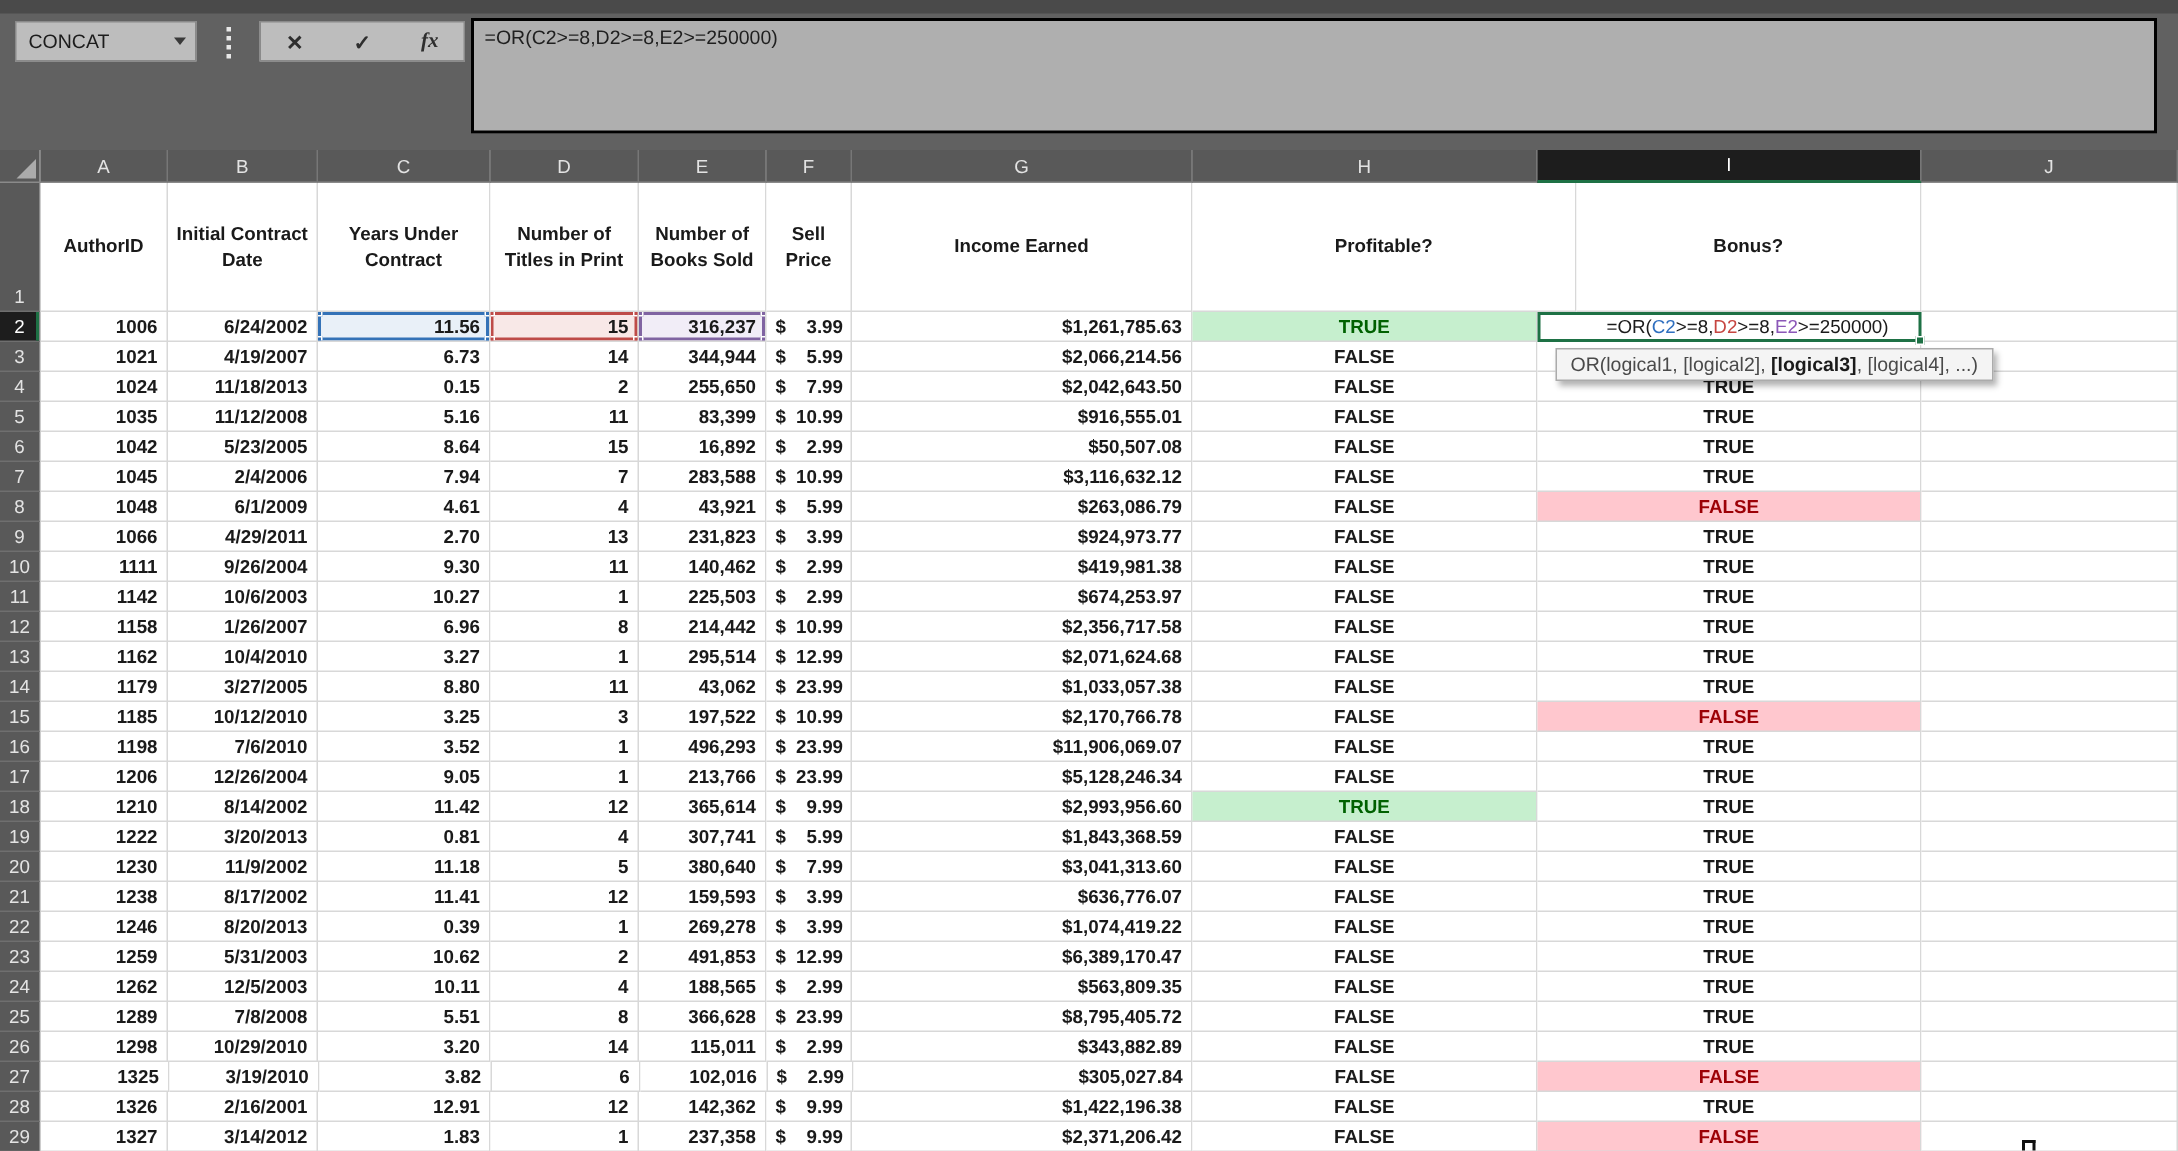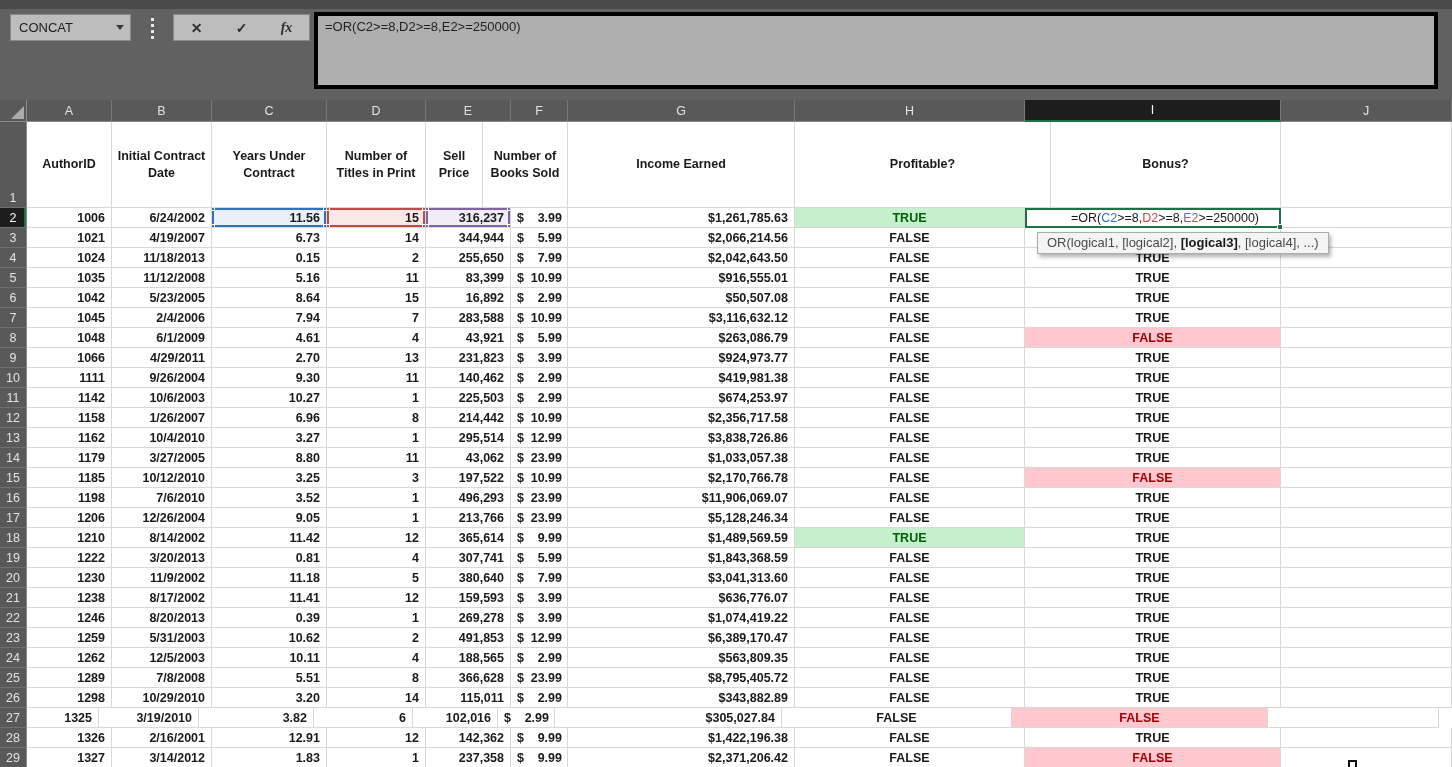--- a/index.html
+++ b/index.html
@@ -18,21 +18,21 @@
   .dots { position:absolute; left:151px; top:18px; }
   .dots i { display:block; width:3px; height:3px; background:#E8E8E8;
     box-shadow:0 6px 0 #E8E8E8, 0 12px 0 #E8E8E8, 0 18px 0 #E8E8E8; }
   .fbtns { position:absolute; left:173px; top:14px; width:137px; height:27px;
     background:#BDBDBD; border:1px solid #8A8A8A; display:flex; align-items:center;
     justify-content:space-around; color:#2E2E2E; }
   .fb-x { font-size:14px; font-weight:700; cursor:default; }
   .fb-ok { font-size:14px; font-weight:700; cursor:default; }
   .fb-fx { font-size:14px; font-weight:700; font-style:italic; font-family:"Liberation Serif", serif; }
   .finput { position:absolute; left:314px; top:12px; width:1124px; height:77px;
-    background:#AFAFAF; border:4px solid #000000; padding:3px 7px; color:#1F1F1F; font-size:13px; }
+    background:#AFAFAF; border:2px solid #000000; padding:3px 7px; color:#1F1F1F; font-size:13px; }
 
   
   .sheet { position:absolute; left:0; top:100px; width:1452px; height:667px; background:#fff; }
   .r { display:flex; }
 
   .corner { background:#595959; border-right:1px solid #8A8A8A; border-bottom:1px solid #8A8A8A;
     position:relative; }
   .corner b { position:absolute; right:2px; bottom:2px; width:0; height:0;
     border-left:13px solid transparent; border-bottom:13px solid #ABABAB; }
 
@@ -114,22 +114,22 @@
       <div class="ch" style="width: 230px;">H</div>
       <div class="ch sel" style="width: 256px;">I</div>
       <div class="ch" style="width: 171px;">J</div>
     </div>
     <div class="r">
       <div class="rh" style="width: 27px; height: 86px;">1</div>
       <div class="c hdr" style="width: 85px; height: 86px;">AuthorID</div>
       <div class="c hdr" style="width: 100px; height: 86px;">Initial Contract Date</div>
       <div class="c hdr" style="width: 115px; height: 86px;">Years Under Contract</div>
       <div class="c hdr" style="width: 99px; height: 86px;">Number of Titles in Print</div>
+      <div class="c hdr" style="width: 85px; height: 86px;">Number of Books Sold</div>
       <div class="c hdr" style="width: 57px; height: 86px;">Sell Price</div>
-      <div class="c hdr" style="width: 85px; height: 86px;">Number of Books Sold</div>
       <div class="c hdr" style="width: 227px; height: 86px;">Income Earned</div>
       <div class="c hdr" style="width: 256px; height: 86px;">Profitable?</div>
       <div class="c hdr" style="width: 230px; height: 86px;">Bonus?</div>
       <div class="c" style="width: 171px; height: 86px;"></div>
     </div>
     <div class="r">
       <div class="rh sel" style="width: 27px; height: 20px;">2</div>
       <div class="c num" style="width: 85px; height: 20px;">1006</div>
       <div class="c num" style="width: 100px; height: 20px;">6/24/2002</div>
       <div class="c num refhl" style="width: 115px; height: 20px; background: rgb(233, 240, 248); box-shadow: rgb(52, 114, 183) 0px 0px 0px 2px inset;">11.56<span class="hd" style="background: rgb(52, 114, 183); left: -2px; top: -2px;"></span><span class="hd" style="background: rgb(52, 114, 183); left: -2px; bottom: -2px;"></span><span class="hd" style="background: rgb(52, 114, 183); right: -2px; top: -2px;"></span><span class="hd" style="background: rgb(52, 114, 183); right: -2px; bottom: -2px;"></span></div>
@@ -317,21 +317,21 @@
       <div class="rh" style="width: 27px; height: 20px;">13</div>
       <div class="c num" style="width: 85px; height: 20px;">1162</div>
       <div class="c num" style="width: 100px; height: 20px;">10/4/2010</div>
       <div class="c num" style="width: 115px; height: 20px;">3.27</div>
       <div class="c num" style="width: 99px; height: 20px;">1</div>
       <div class="c num" style="width: 85px; height: 20px;">295,514</div>
       <div class="c price" style="width: 57px; height: 20px;">
         <span>$</span>
         <span>12.99</span>
       </div>
-      <div class="c num" style="width: 227px; height: 20px;">$3,838,726.86</div>
+      <div class="c num" style="width: 227px; height: 20px;">$2,071,624.68</div>
       <div class="c ctr" style="width: 230px; height: 20px;">FALSE</div>
       <div class="c ctr" style="width: 256px; height: 20px;">TRUE</div>
       <div class="c" style="width: 171px; height: 20px;"></div>
     </div>
     <div class="r">
       <div class="rh" style="width: 27px; height: 20px;">14</div>
       <div class="c num" style="width: 85px; height: 20px;">1179</div>
       <div class="c num" style="width: 100px; height: 20px;">3/27/2005</div>
       <div class="c num" style="width: 115px; height: 20px;">8.80</div>
       <div class="c num" style="width: 99px; height: 20px;">11</div>
@@ -397,21 +397,21 @@
       <div class="rh" style="width: 27px; height: 20px;">18</div>
       <div class="c num" style="width: 85px; height: 20px;">1210</div>
       <div class="c num" style="width: 100px; height: 20px;">8/14/2002</div>
       <div class="c num" style="width: 115px; height: 20px;">11.42</div>
       <div class="c num" style="width: 99px; height: 20px;">12</div>
       <div class="c num" style="width: 85px; height: 20px;">365,614</div>
       <div class="c price" style="width: 57px; height: 20px;">
         <span>$</span>
         <span>9.99</span>
       </div>
-      <div class="c num" style="width: 227px; height: 20px;">$1,489,569.59</div>
+      <div class="c num" style="width: 227px; height: 20px;">$2,993,956.60</div>
       <div class="c ctr g" style="width: 230px; height: 20px;">TRUE</div>
       <div class="c ctr" style="width: 256px; height: 20px;">TRUE</div>
       <div class="c" style="width: 171px; height: 20px;"></div>
     </div>
     <div class="r">
       <div class="rh" style="width: 27px; height: 20px;">19</div>
       <div class="c num" style="width: 85px; height: 20px;">1222</div>
       <div class="c num" style="width: 100px; height: 20px;">3/20/2013</div>
       <div class="c num" style="width: 115px; height: 20px;">0.81</div>
       <div class="c num" style="width: 99px; height: 20px;">4</div>
@@ -532,21 +532,21 @@
         <span>$</span>
         <span>2.99</span>
       </div>
       <div class="c num" style="width: 227px; height: 20px;">$343,882.89</div>
       <div class="c ctr" style="width: 230px; height: 20px;">FALSE</div>
       <div class="c ctr" style="width: 256px; height: 20px;">TRUE</div>
       <div class="c" style="width: 171px; height: 20px;"></div>
     </div>
     <div class="r">
       <div class="rh" style="width: 27px; height: 20px;">27</div>
-      <div class="c num" style="width: 72px; height: 20px;">1325</div>
+      <div class="c num" style="width: 86px; height: 20px;">1325</div>
       <div class="c num" style="width: 100px; height: 20px;">3/19/2010</div>
       <div class="c num" style="width: 115px; height: 20px;">3.82</div>
       <div class="c num" style="width: 99px; height: 20px;">6</div>
       <div class="c num" style="width: 85px; height: 20px;">102,016</div>
       <div class="c price" style="width: 57px; height: 20px;">
         <span>$</span>
         <span>2.99</span>
       </div>
       <div class="c num" style="width: 227px; height: 20px;">$305,027.84</div>
       <div class="c ctr" style="width: 230px; height: 20px;">FALSE</div>

